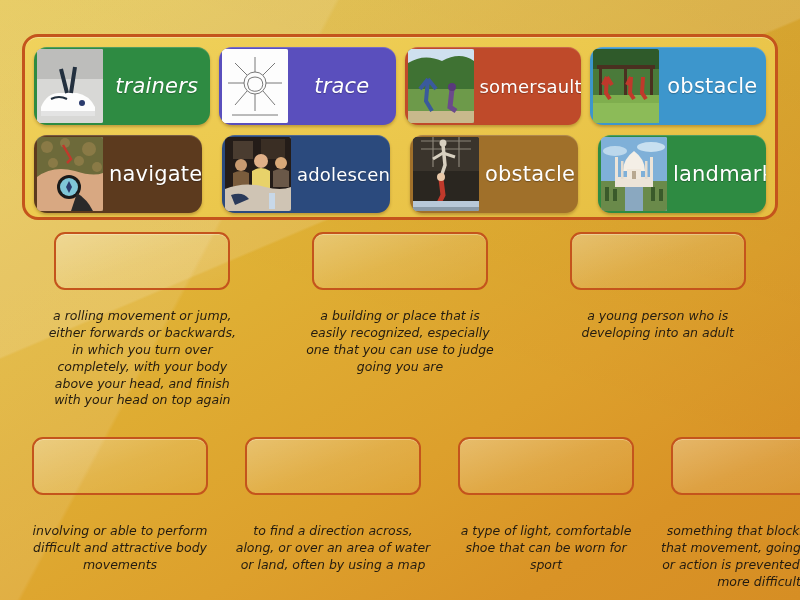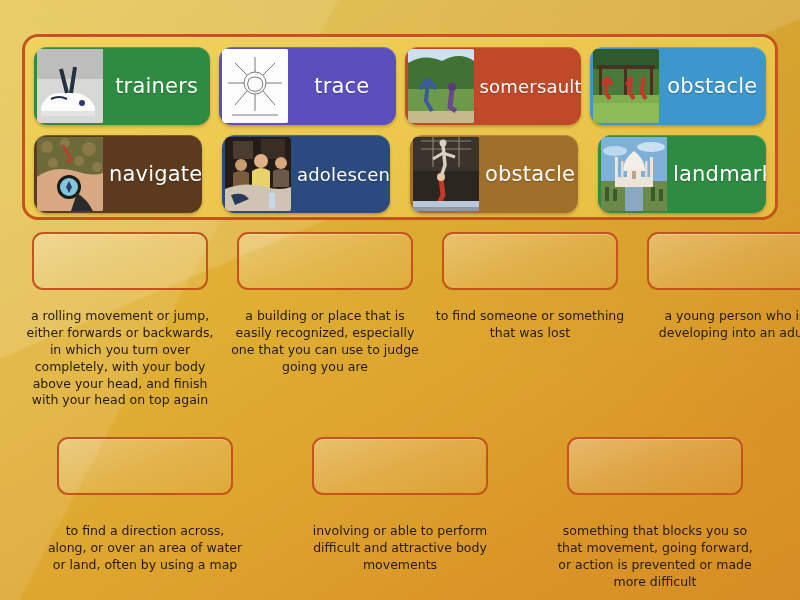--- a/index.html
+++ b/index.html
@@ -48,21 +48,21 @@
     color:#ffffff; font-size:21px; letter-spacing:0.2px;
     font-family:"DejaVu Sans", "Liberation Sans", sans-serif;
     text-shadow:0 1px 1px rgba(0,0,0,0.28);
     padding:0 6px;
     white-space:nowrap;
   }
   .word-tile.small-label .tile-label { font-size:18px; }
 
   
   #answer-grid { position:absolute; left:22px; top:232px; width:756px; }
-  .ans-row { display:flex; gap:9px; }
+  .ans-row { display:flex; gap:17px;font-style:italic; }
   .ans-row + .ans-row { margin-top:28px; }
   .ans-cell { flex:1 1 0; display:flex; flex-direction:column; align-items:center; }
 
   .drop-zone {
     width:176px; height:58px;
     border:2px solid #c4541c; border-radius:11px;
     background:linear-gradient(160deg, rgba(255,255,255,0.30) 0%, rgba(255,255,255,0.13) 50%, rgba(255,255,255,0.05) 100%);
     box-shadow:inset 0 1px 0 rgba(255,255,255,0.30);
     cursor:pointer;
   }
@@ -75,36 +75,36 @@
   }
   .ans-row.row-2 .definition { margin-top:28px; }
 </style>
 </head>
 <body>
 
 <div id="word-bank">
 
   <div class="bank-row">
 
-    <div class="word-tile" style="background: rgb(46, 139, 66);">
+    <div class="word-tile" style="background: rgb(46, 139, 66); font-style: italic;">
       <div class="tile-thumb">
         <svg viewBox="0 0 66 74" preserveAspectRatio="none" aria-hidden="true">
           <rect width="66" height="74" fill="#d8d8d6"></rect>
           <rect x="0" y="0" width="66" height="30" fill="#bdbdbb"></rect>
           <path d="M4 58 Q10 44 22 44 L40 44 Q52 46 58 58 L58 66 L4 66 Z" fill="#fdfdfd"></path>
           <path d="M4 62 L58 62 L58 67 L4 67 Z" fill="#e3e3e3"></path>
           <path d="M24 20 L30 44 M38 18 L34 44" stroke="#23303f" stroke-width="4" fill="none"></path>
           <path d="M14 50 Q22 46 30 50" stroke="#23303f" stroke-width="2" fill="none"></path>
           <circle cx="45" cy="54" r="3" fill="#2b3c6e"></circle>
         </svg>
       </div>
       <div class="tile-label">trainers</div>
     </div>
 
-    <div class="word-tile" style="background: rgb(90, 79, 189);">
+    <div class="word-tile" style="background: rgb(90, 79, 189); font-style: italic;">
       <div class="tile-thumb">
         <svg viewBox="0 0 66 74" preserveAspectRatio="none" aria-hidden="true">
           <rect width="66" height="74" fill="#fdfdfd"></rect>
           <g stroke="#6a6a6a" stroke-width="0.9" fill="none">
             <circle cx="33" cy="34" r="11"></circle>
             <path d="M33 23 L33 8 M44 34 L60 34 M33 45 L33 62 M22 34 L6 34
                      M41 26 L53 14 M41 42 L53 56 M25 42 L13 56 M25 26 L13 14"></path>
             <path d="M27 30 Q33 26 39 30 Q43 36 38 41 Q32 44 27 40 Q24 35 27 30"></path>
             <path d="M10 66 L56 66"></path>
           </g>
@@ -250,36 +250,36 @@
     <div class="ans-cell">
       <div class="drop-zone"></div>
       <div class="definition">a rolling movement or jump, either forwards or backwards, in which you turn over completely, with your body above your head, and finish with your head on top again</div>
     </div>
     <div class="ans-cell">
       <div class="drop-zone"></div>
       <div class="definition">a building or place that is easily recognized, especially one that you can use to judge going you are</div>
     </div>
     <div class="ans-cell">
       <div class="drop-zone"></div>
-      <div class="definition">to find someone or something that was lost</div>
-    </div>
-    <div class="ans-cell">
-      <div class="drop-zone"></div>
       <div class="definition">a young person who is developing into an adult</div>
     </div>
   </div>
 
   <div class="ans-row row-2">
     <div class="ans-cell">
       <div class="drop-zone"></div>
+      <div class="definition">involving or able to perform difficult and attractive body movements</div>
+    </div>
+    <div class="ans-cell">
+      <div class="drop-zone"></div>
       <div class="definition">to find a direction across, along, or over an area of water or land, often by using a map</div>
     </div>
     <div class="ans-cell">
       <div class="drop-zone"></div>
-      <div class="definition">involving or able to perform difficult and attractive body movements</div>
+      <div class="definition">a type of light, comfortable shoe that can be worn for sport</div>
     </div>
     <div class="ans-cell">
       <div class="drop-zone"></div>
       <div class="definition">something that blocks you so that movement, going forward, or action is prevented or made more difficult</div>
     </div>
   </div>
 
 </div>
 
 </body></html>

